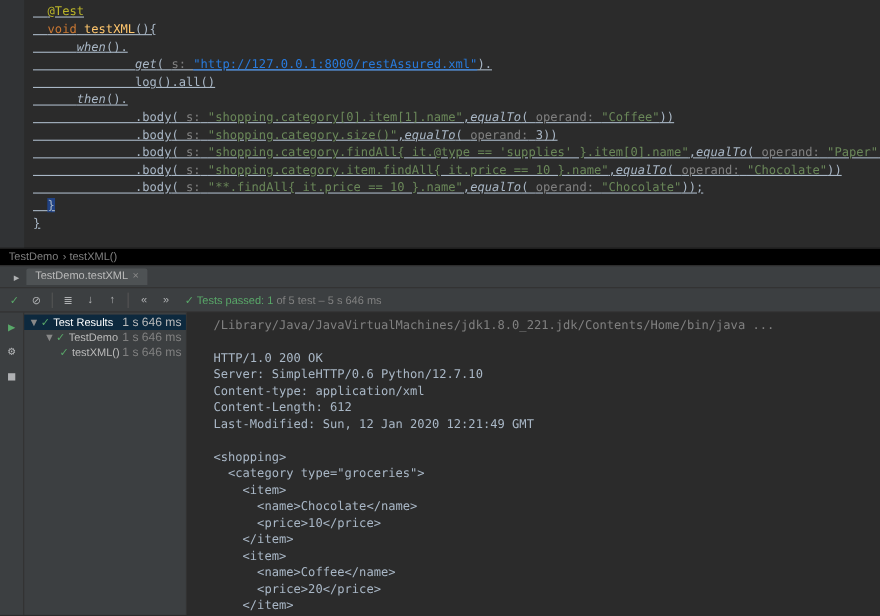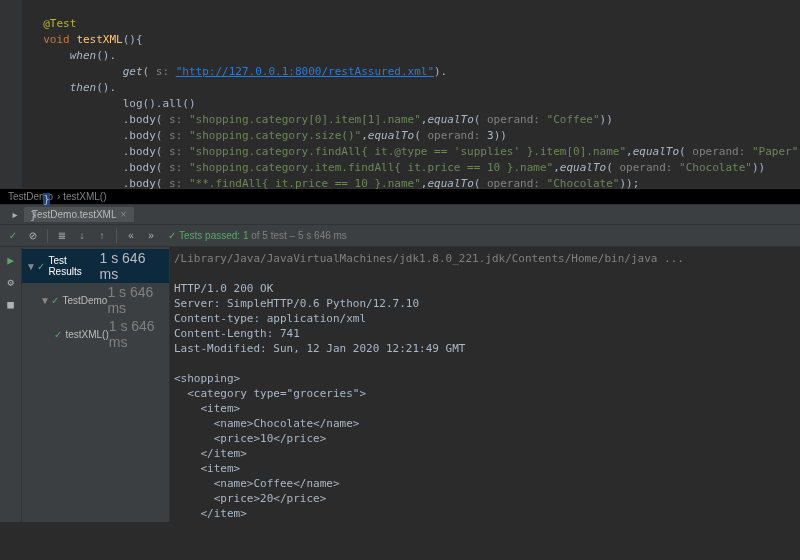--- a/index.html
+++ b/index.html
@@ -7,24 +7,25 @@
     width: 800px;
     height: 560px;
     background: #2b2b2b;
     font-family: "Menlo", "Consolas", monospace;
     font-size: 11px;
     color: #a9b7c6;
     overflow: hidden;
     position: relative;
   }
   .editor {
-    padding: 16px 0 4px 30px;
+    padding: 3px 0 4px 30px;
     line-height: 16px;
-    height: 188px;
+    height: 225px;
     position: relative;
+    text-decoration: underline;
   }
   .gutter-bar {
     position: absolute;
     left: 0; top: 0; bottom: 0;
     width: 22px;
     background: #313335;
   }
   .code-line { white-space: pre; }
   .anno { color: #bbb529; }
   .kw { color: #cc7832; }
@@ -117,43 +118,43 @@
     align-items: center;
     justify-content: space-between;
     padding: 1px 4px;
   }
   .tree-row.sel { background: #0d293e; color: #fff; }
   .tree-left { display: flex; align-items: center; gap: 3px; }
   .tree-indent1 { padding-left: 14px; }
   .tree-indent2 { padding-left: 28px; }
   .arrow { color: #888; width: 8px; display: inline-block; }
   .check { color: #59a869; }
-  .time { color: #808080; font-size: 14px; }
+  .time { color: #808080; font-size: 11px; }
   .tree-row.sel .time { color: #bbb; }
   .console {
     flex: 1;
-    padding: 4px 4px;
+    padding: 4px 24px;
     line-height: 15px;
     color: #a9b7c6;
     overflow: hidden;
   }
   .console .cmd { color: #808080; }
   .console-line { white-space: pre; }
 </style>
 </head>
 <body>
 
 <div class="editor">
   <div class="gutter-bar"></div>
   <div class="code-line">  <span class="anno">@Test</span></div>
   <div class="code-line">  <span class="kw">void</span> <span class="method">testXML</span><span class="ident">(){</span></div>
   <div class="code-line">      <span class="ident italic">when</span><span class="ident">().</span></div>
   <div class="code-line">              <span class="ident italic">get</span><span class="ident">( </span><span class="param">s:</span> <span class="str url">"http://127.0.0.1:8000/restAssured.xml"</span><span class="ident">).</span></div>
+  <div class="code-line">              <span class="ident">log().all()</span></div>
   <div class="code-line">      <span class="ident italic">then</span><span class="ident">().</span></div>
-  <div class="code-line">              <span class="ident">log().all()</span></div>
   <div class="code-line">              <span class="ident">.body</span><span class="ident">( </span><span class="param">s:</span> <span class="str">"shopping.category[0].item[1].name"</span><span class="ident">,</span><span class="ident italic">equalTo</span><span class="ident">( </span><span class="param">operand:</span> <span class="str">"Coffee"</span><span class="ident">))</span></div>
   <div class="code-line">              <span class="ident">.body</span><span class="ident">( </span><span class="param">s:</span> <span class="str">"shopping.category.size()"</span><span class="ident">,</span><span class="ident italic">equalTo</span><span class="ident">( </span><span class="param">operand:</span> <span class="ident">3</span><span class="ident">))</span></div>
   <div class="code-line">              <span class="ident">.body</span><span class="ident">( </span><span class="param">s:</span> <span class="str">"shopping.category.findAll{ it.@type == 'supplies' }.item[0].name"</span><span class="ident">,</span><span class="ident italic">equalTo</span><span class="ident">( </span><span class="param">operand:</span> <span class="str">"Paper"</span><span class="ident">))</span></div>
   <div class="code-line">              <span class="ident">.body</span><span class="ident">( </span><span class="param">s:</span> <span class="str">"shopping.category.item.findAll{ it.price == 10 }.name"</span><span class="ident">,</span><span class="ident italic">equalTo</span><span class="ident">( </span><span class="param">operand:</span> <span class="str">"Chocolate"</span><span class="ident">))</span></div>
   <div class="code-line">              <span class="ident">.body</span><span class="ident">( </span><span class="param">s:</span> <span class="str">"**.findAll{ it.price == 10 }.name"</span><span class="ident">,</span><span class="ident italic">equalTo</span><span class="ident">( </span><span class="param">operand:</span> <span class="str">"Chocolate"</span><span class="ident">));</span></div>
   <div class="code-line">  <span class="ident" style="background:#214283;">}</span></div>
   <div class="code-line ident">}</div>
 </div>
 
 <div class="breadcrumb">
@@ -217,21 +218,21 @@
         </span>
       <span class="time">1 s 646 ms</span>
     </div>
   </div>
   <div class="console">
     <div class="console-line cmd">/Library/Java/JavaVirtualMachines/jdk1.8.0_221.jdk/Contents/Home/bin/java ...</div>
     <div class="console-line"> </div>
     <div class="console-line">HTTP/1.0 200 OK</div>
     <div class="console-line">Server: SimpleHTTP/0.6 Python/12.7.10</div>
     <div class="console-line">Content-type: application/xml</div>
-    <div class="console-line">Content-Length: 741</div>
+    <div class="console-line">Content-Length: 612</div>
     <div class="console-line">Last-Modified: Sun, 12 Jan 2020 12:21:49 GMT</div>
     <div class="console-line"> </div>
     <div class="console-line">&lt;shopping&gt;</div>
     <div class="console-line">  &lt;category type="groceries"&gt;</div>
     <div class="console-line">    &lt;item&gt;</div>
     <div class="console-line">      &lt;name&gt;Chocolate&lt;/name&gt;</div>
     <div class="console-line">      &lt;price&gt;10&lt;/price&gt;</div>
     <div class="console-line">    &lt;/item&gt;</div>
     <div class="console-line">    &lt;item&gt;</div>
     <div class="console-line">      &lt;name&gt;Coffee&lt;/name&gt;</div>

